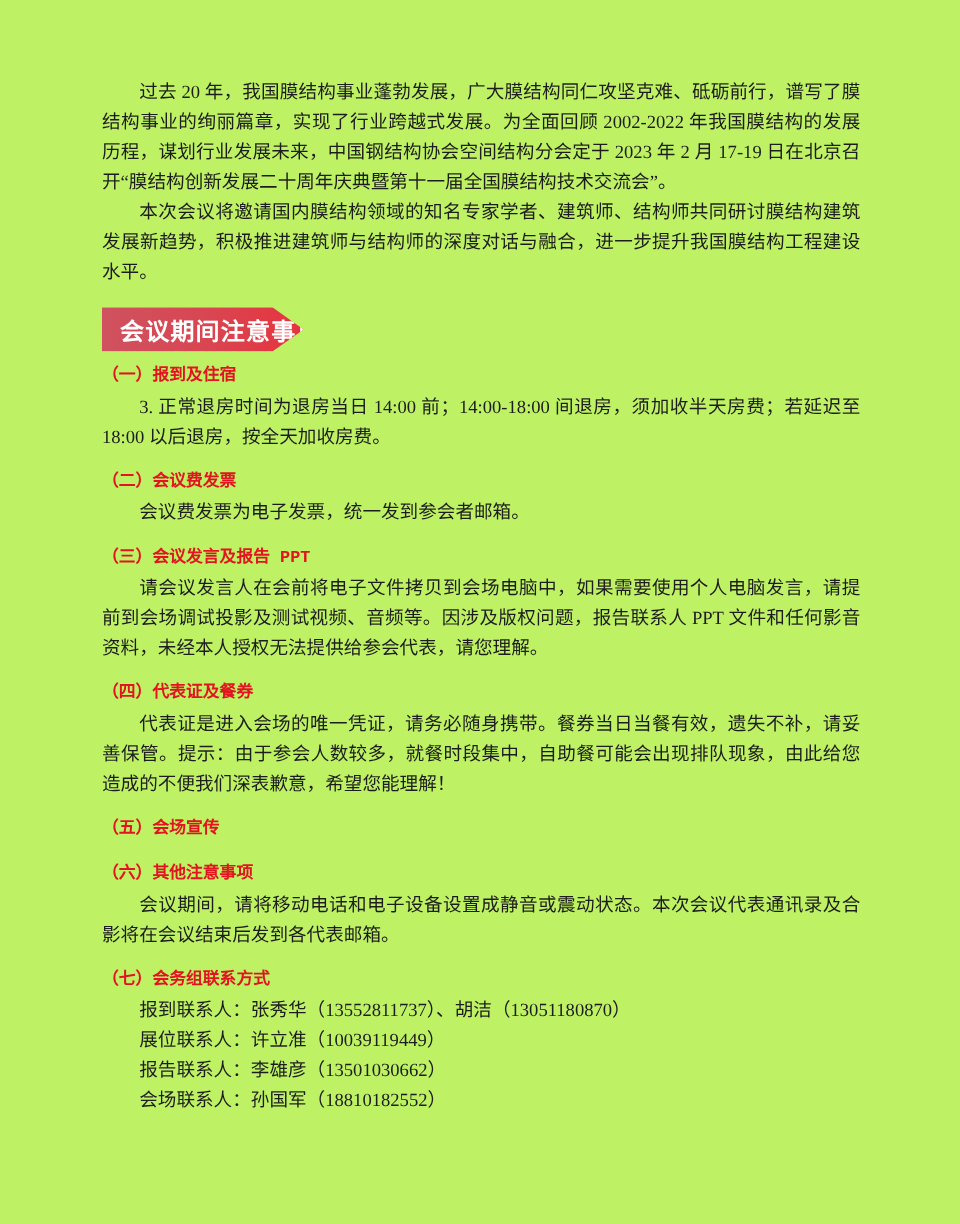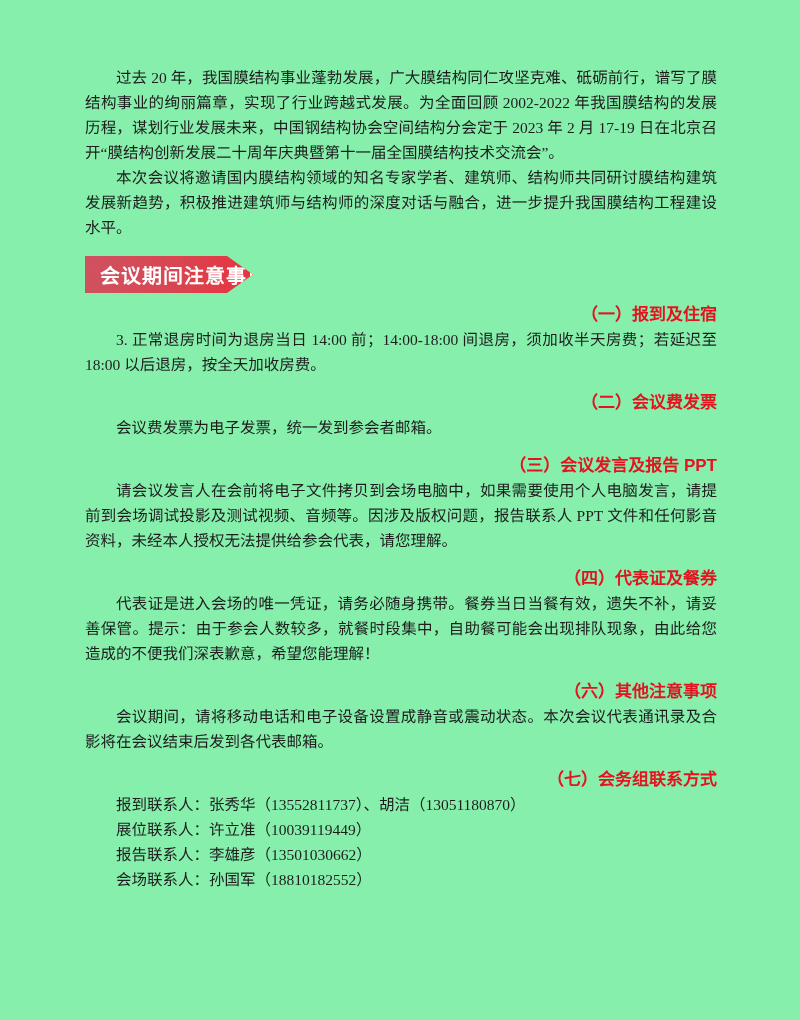--- a/index.html
+++ b/index.html
@@ -4,21 +4,21 @@
 <style>
   html, body {
     margin: 0;
     padding: 0;
     background: #ffffff;
   }
   .page {
     position: relative;
     width: 800px;
     height: 1020px;
-    background: #86efac;
+    background: #bef264;
     overflow: hidden;
     box-sizing: border-box;
   }
   .content {
     position: absolute;
     left: 85px;
     top: 0;
     width: 632px;
     padding-top: 65px;
     box-sizing: content-box;
@@ -48,26 +48,25 @@
   .banner-label {
     font-family: "Liberation Sans", "DejaVu Sans", sans-serif;
     font-size: 20px;
     font-weight: bold;
     letter-spacing: 1px;
     color: #ffffff;
     white-space: nowrap;
   }
   .sec-heading {
     margin: 13px 0 0 0;
-    font-family: Liberation Sans, sans-serif;
-    font-size: 17px;
+    font-family: Liberation Mono, monospace;
+    font-size: 14px;
     font-weight: bold;
     line-height: 25px;
     color: #e2141f;
-    text-align: right;
   }
   .sec-heading.first {
     margin-top: 9px;
   }
 </style>
 </head>
 <body>
 
 <div class="page">
   <div class="content">
@@ -84,20 +83,21 @@
 
     <h3 class="sec-heading">（二）会议费发票</h3>
     <p class="body-par">会议费发票为电子发票，统一发到参会者邮箱。</p>
 
     <h3 class="sec-heading">（三）会议发言及报告 PPT</h3>
     <p class="body-par">请会议发言人在会前将电子文件拷贝到会场电脑中，如果需要使用个人电脑发言，请提前到会场调试投影及测试视频、音频等。因涉及版权问题，报告联系人 PPT 文件和任何影音资料，未经本人授权无法提供给参会代表，请您理解。</p>
 
     <h3 class="sec-heading">（四）代表证及餐券</h3>
     <p class="body-par">代表证是进入会场的唯一凭证，请务必随身携带。餐券当日当餐有效，遗失不补，请妥善保管。提示：由于参会人数较多，就餐时段集中，自助餐可能会出现排队现象，由此给您造成的不便我们深表歉意，希望您能理解！</p>
 
+    <h3 class="sec-heading">（五）会场宣传</h3>
 
     <h3 class="sec-heading">（六）其他注意事项</h3>
     <p class="body-par">会议期间，请将移动电话和电子设备设置成静音或震动状态。本次会议代表通讯录及合影将在会议结束后发到各代表邮箱。</p>
 
     <h3 class="sec-heading">（七）会务组联系方式</h3>
     <p class="body-par">报到联系人：张秀华（13552811737）、胡洁（13051180870）</p>
     <p class="body-par">展位联系人：许立准（10039119449）</p>
     <p class="body-par">报告联系人：李雄彦（13501030662）</p>
     <p class="body-par">会场联系人：孙国军（18810182552）</p>
 

